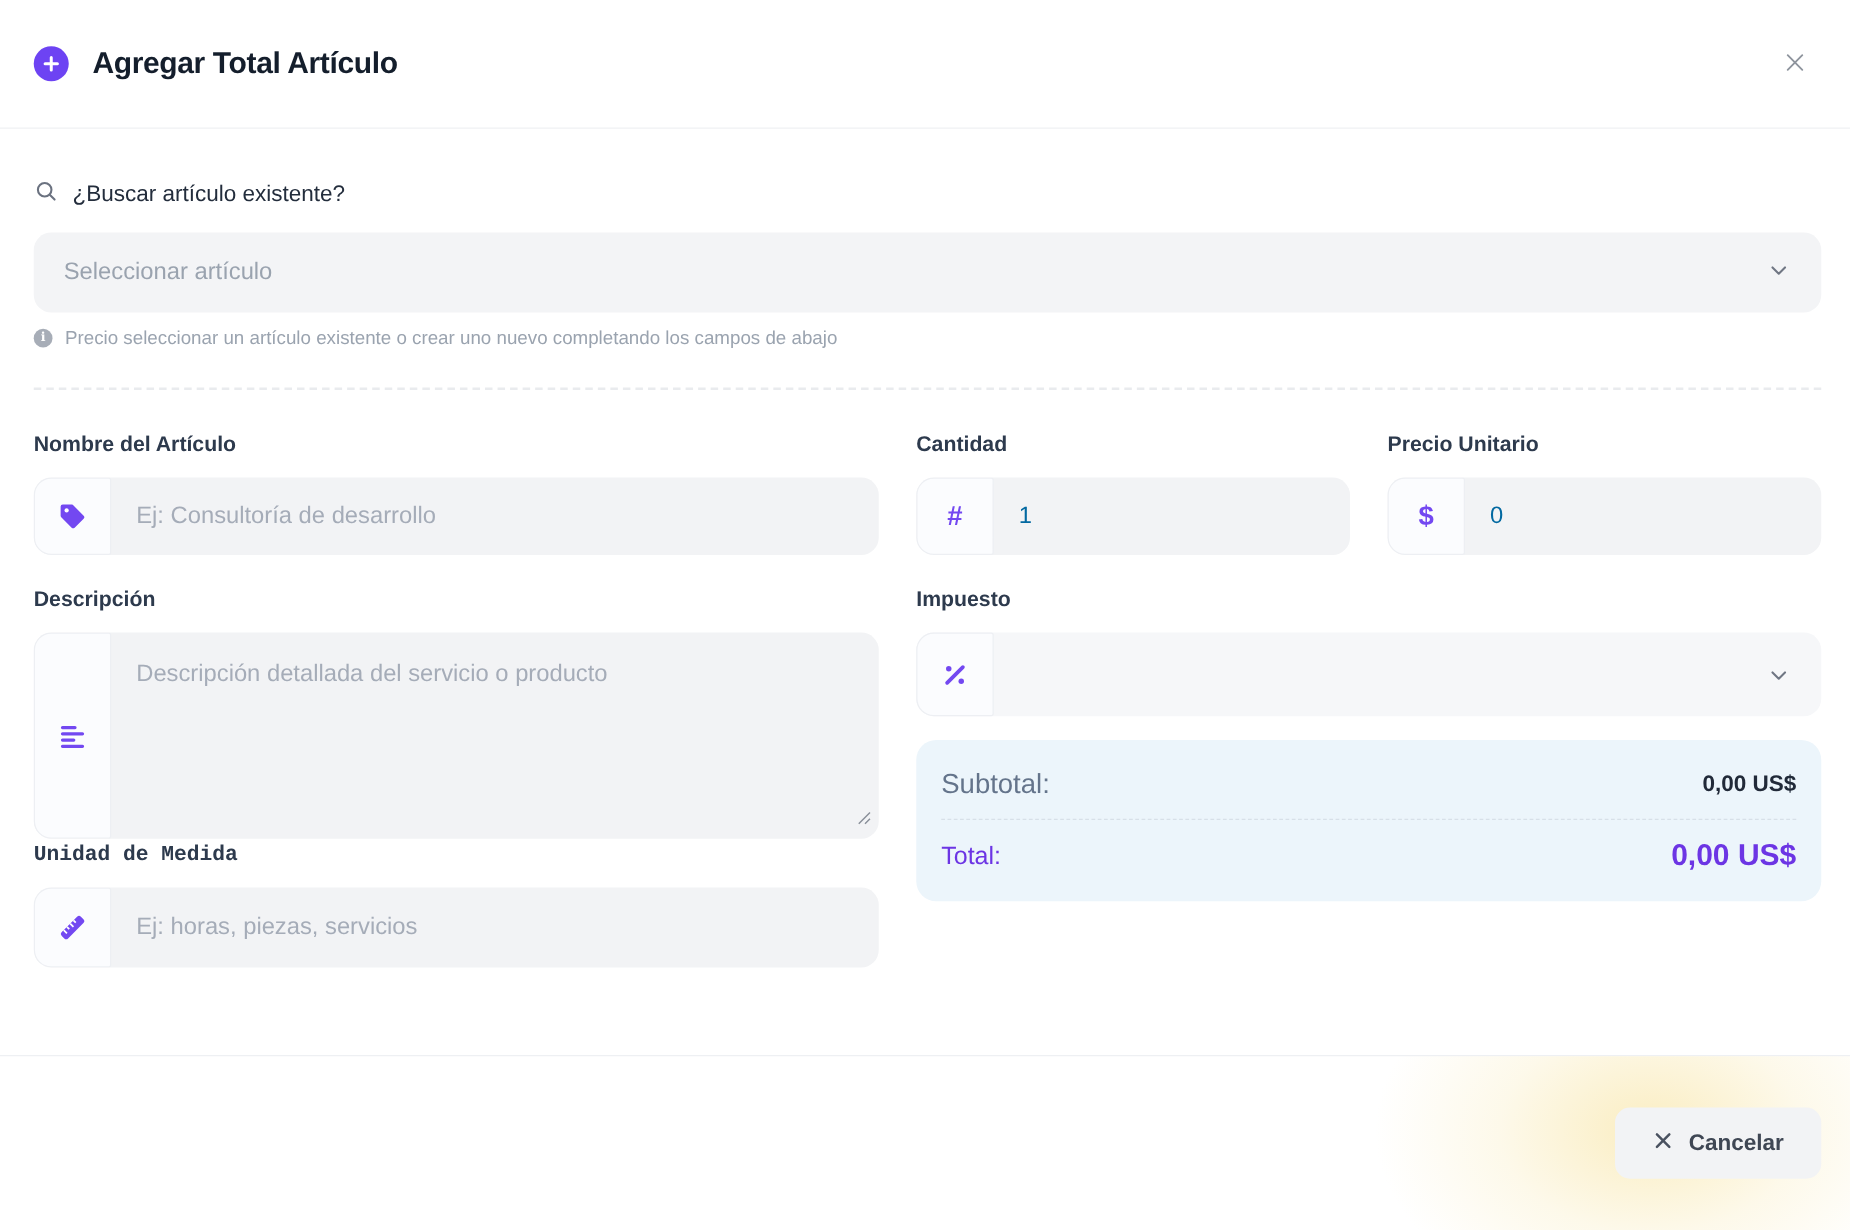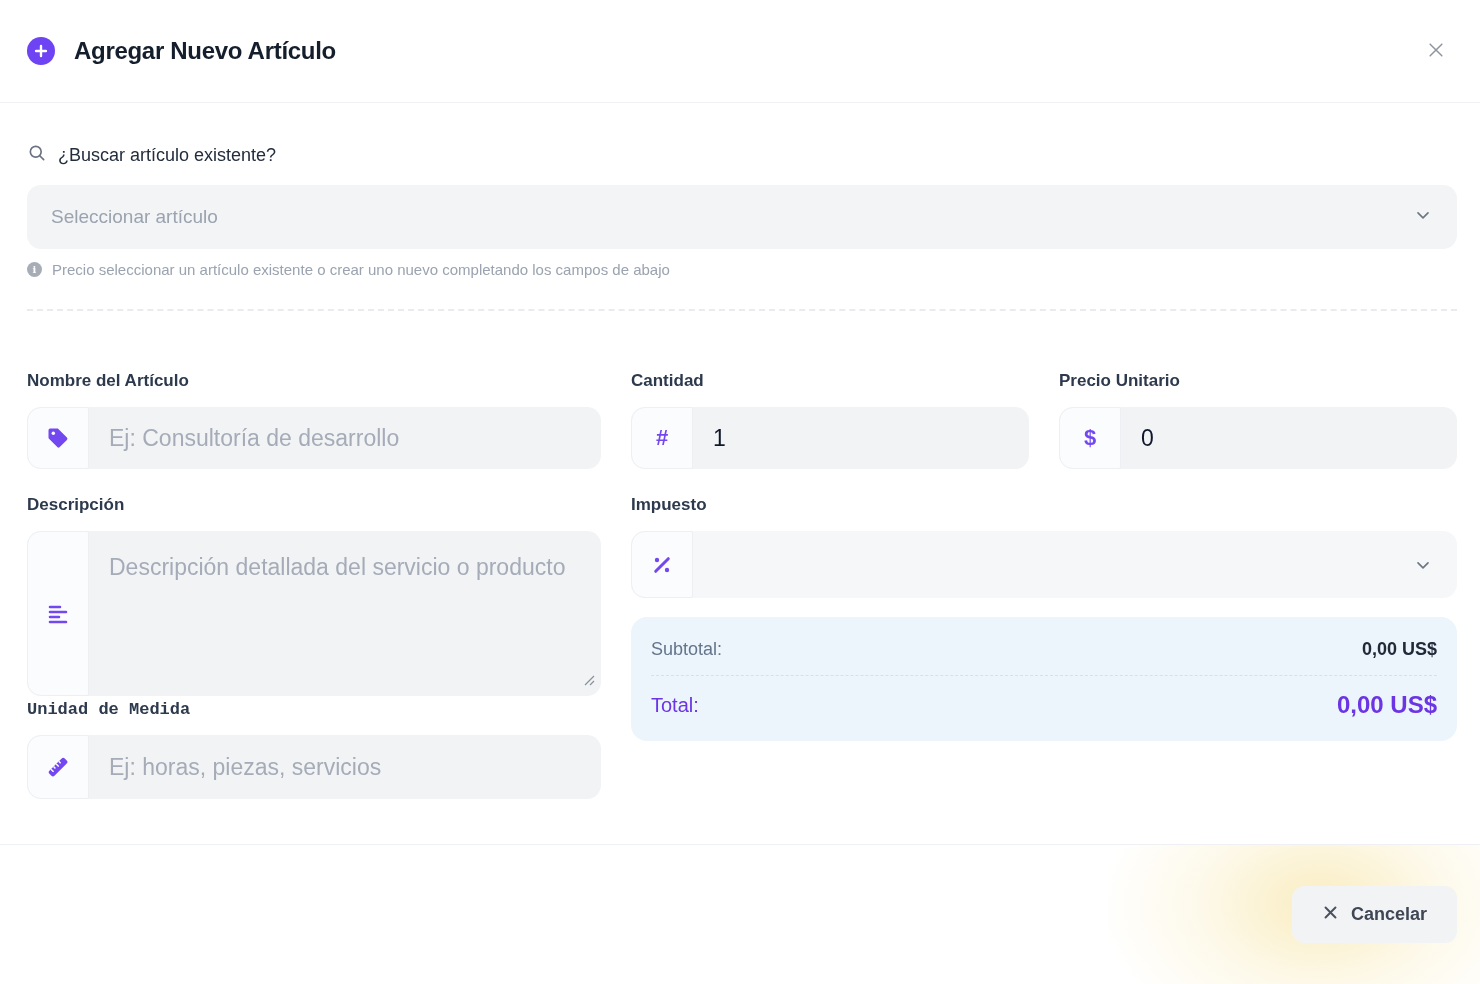--- a/index.html
+++ b/index.html
@@ -36,47 +36,47 @@
   .select-ph{font-size:19px;color:#9aa3af;}
   .hint-row{margin-top:12px;display:flex;align-items:center;gap:10px;}
   .info-dot{width:15px;height:15px;border-radius:50%;background:#a7adb7;color:#fff;
             font-size:10px;font-weight:700;display:flex;align-items:center;justify-content:center;
             font-family:"DejaVu Serif",serif;flex:0 0 15px;}
   .hint-text{font-size:15px;color:#9aa3af;}
   .dashed-divider{margin-top:31px;border-top:2px dashed #e9ebee;}
 
   .grid{margin-top:34px;display:grid;grid-template-columns:1fr 1fr;column-gap:30px;}
   .row2{display:grid;grid-template-columns:1fr 1fr;column-gap:30px;}
-  .f-label{font-size:17px;font-weight:700;color:#2d3a4d;margin-bottom:16px;margin-top:26px;}
+  .f-label{font-size:17px;font-weight:700;color:#2d3a4d;margin-bottom:16px;}
   .mt26{margin-top:26px;}
   .mt22{margin-top:4px;font-family:Liberation Mono, monospace;}
 
   .group{display:flex;background:var(--field-bg);border-radius:14px;overflow:hidden;position:relative;}
   .h62{height:62px;}
   .h64{height:64px;}
   .h67{height:67px;}
   .icon-cell{width:62px;flex:0 0 62px;background:var(--icon-cell-bg);border:1px solid #edeff3;
              border-radius:14px 2px 2px 14px;display:flex;align-items:center;justify-content:center;}
   .glyph-icon{font-size:22px;font-weight:800;color:var(--accent);}
   .group input, .group textarea{flex:1;border:none;outline:none;background:transparent;
-        font-family:"Liberation Sans","DejaVu Sans",sans-serif;font-size:23px;color:#0f172a;
+        font-family:"Liberation Sans","DejaVu Sans",sans-serif;font-size:19px;color:#0369a1;
         padding:0 20px;min-width:0;}
   .group input::placeholder, .group textarea::placeholder{color:#a5acb8;opacity:1;}
   .ta-group{height:165px;}
   .ta-group textarea{padding:21px 20px;resize:none;line-height:1.35;}
   .resize-handle{position:absolute;right:6px;bottom:6px;}
   .sel-group{display:flex;background:#f6f7f9;border-radius:14px;align-items:center;cursor:pointer;}
   .sel-group .icon-cell{height:100%;}
   .sel-spacer{flex:1;}
   .sel-chev{padding-right:24px;display:flex;}
 
   
   .totals{margin-top:19px;background:var(--totals-bg);border-radius:16px;padding:22px 20px;}
   .t-row{display:flex;align-items:center;justify-content:space-between;}
-  .sub-label{font-size:18px;color:#64748b;}
+  .sub-label{font-size:22px;color:#64748b;}
   .sub-value{font-size:18px;font-weight:700;color:#212a39;}
   .t-divider{margin:15px 0;border-top:1px dashed #d7e0e8;}
   .tot-label{font-size:20px;font-weight:400;color:var(--total);}
   .tot-value{font-size:24px;font-weight:800;color:var(--total);}
 
   
   .ftr{flex:0 0 140px;height:140px;border-top:1px solid #eef0f3;position:relative;overflow:hidden;
        display:flex;align-items:center;justify-content:flex-end;gap:8px;padding:0 23px;}
   .glow{position:absolute;right:-60px;bottom:-70px;width:440px;height:300px;z-index:0;
         background:radial-gradient(closest-side,rgba(250,236,190,.95),rgba(252,245,220,.6) 55%,rgba(255,255,255,0) 100%);}
@@ -93,21 +93,21 @@
 
 <div class="modal">
 
   <header class="hdr">
     <div class="hdr-left">
       <span class="plus-badge">
         <svg width="16" height="16" viewBox="0 0 24 24">
             <path d="M12 4.6v14.8M4.6 12h14.8" stroke="#fff" stroke-width="3.6" stroke-linecap="round"></path>
           </svg>
       </span>
-      <h1 class="title">Agregar Nuevo Artículo</h1>
+      <h1 class="title">Agregar Total Artículo</h1>
     </div>
     <button class="close-btn">
       <span>
         <svg width="20" height="20" viewBox="0 0 24 24">
             <path d="M5 5l14 14M19 5L5 19" stroke="#8f959e" stroke-width="1.8" stroke-linecap="round"></path>
           </svg>
       </span>
     </button>
   </header>
 

